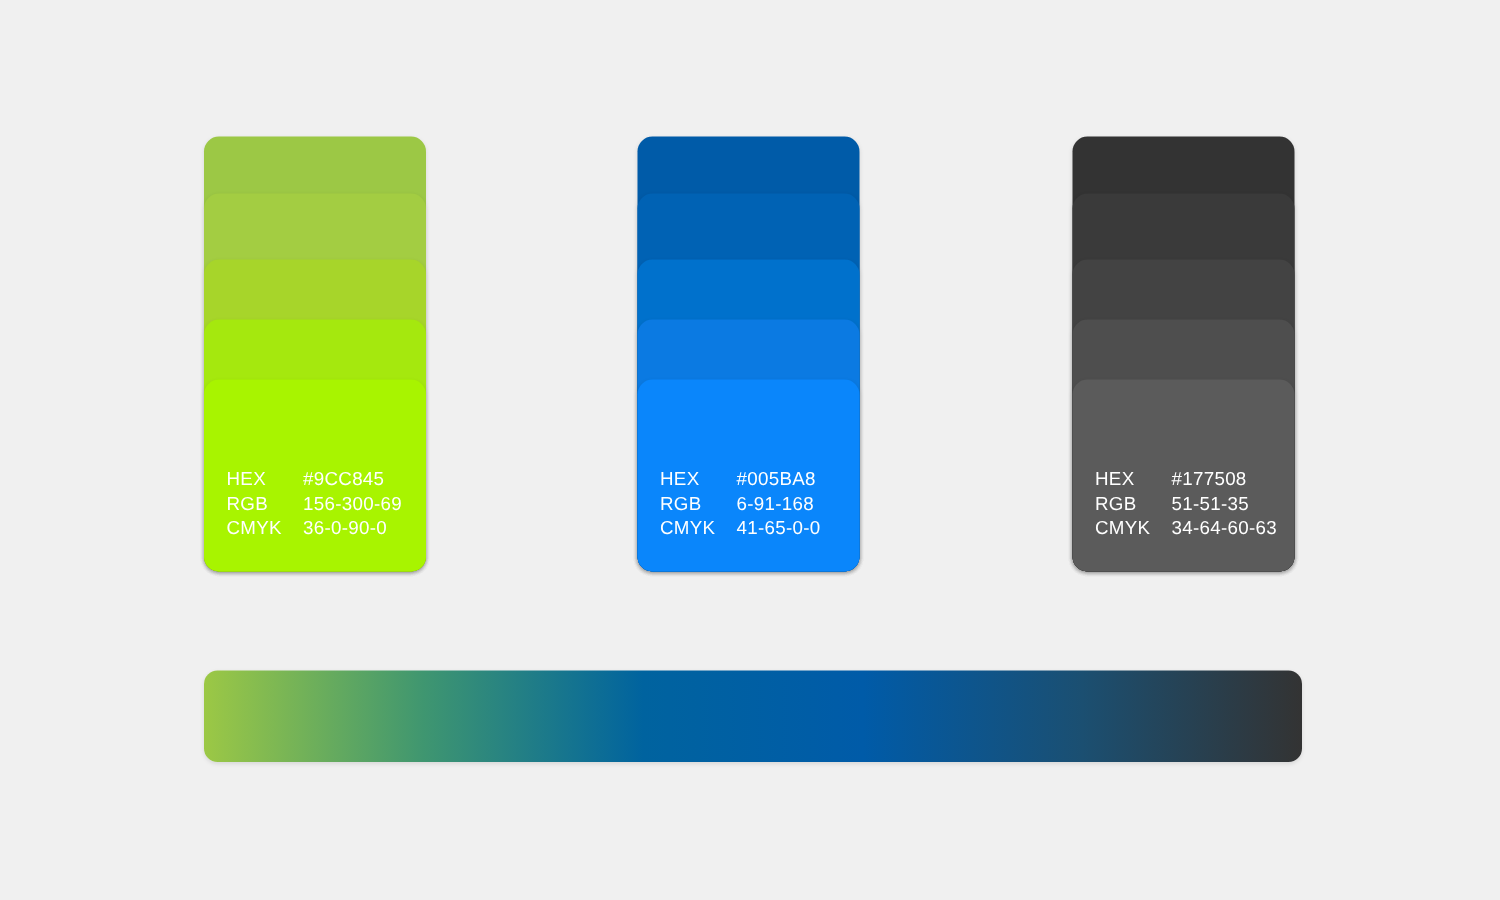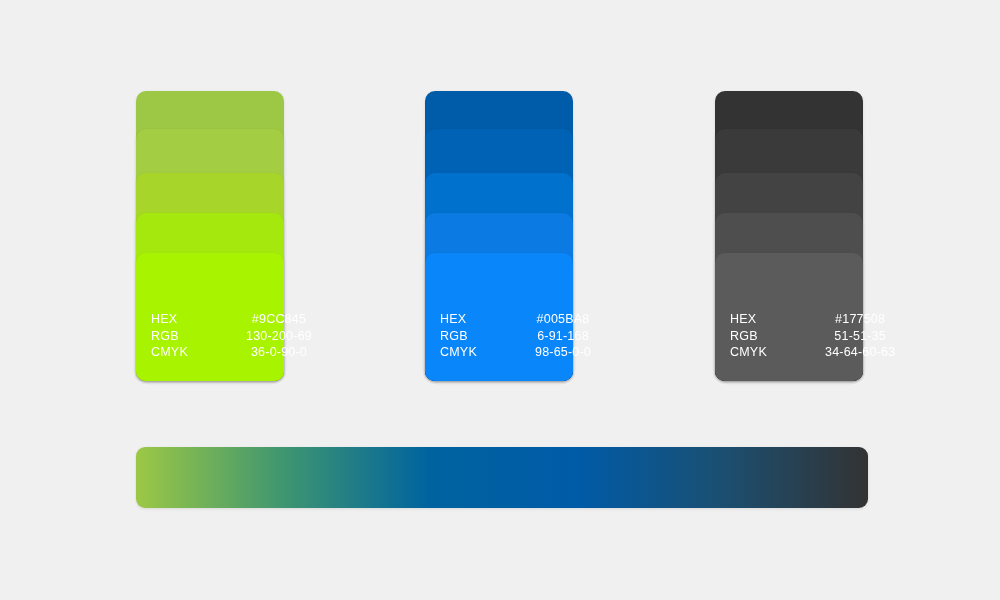--- a/index.html
+++ b/index.html
@@ -51,29 +51,27 @@
     left: 15px;
     top: 220px;
     color: #ffffff;
     font-size: 12.5px;
     line-height: 16.5px;
     letter-spacing: 0.2px;
     white-space: nowrap;
   }
   .info-row {
     display: flex;
-    gap: 44px;
   }
   .info-key {
     width: 51px;
     flex: 0 0 51px;
   }
   .info-val {
     flex: 1 1 auto;
-    text-align: center;
   }
 
   
   #gradient-bar {
     position: absolute;
     left: 136px;
     top: 447px;
     width: 732px;
     height: 61px;
     border-radius: 9px;
@@ -91,21 +89,21 @@
     <div class="layer l2" style="background: rgb(167, 213, 42);"></div>
     <div class="layer l3" style="background: rgb(165, 232, 14);"></div>
     <div class="layer l4" style="background: rgb(168, 244, 0);"></div>
     <div class="info" style="color: rgb(255, 255, 255);">
       <div class="info-row">
         <span class="info-key">HEX</span>
         <span class="info-val">#9CC845</span>
       </div>
       <div class="info-row">
         <span class="info-key">RGB</span>
-        <span class="info-val">130-200-69</span>
+        <span class="info-val">156-300-69</span>
       </div>
       <div class="info-row">
         <span class="info-key">CMYK</span>
         <span class="info-val">36-0-90-0</span>
       </div>
     </div>
   </div>
 
   <div class="card" id="card-blue" style="left:425px; top:91px;">
     <div class="layer l0" style="background: rgb(0, 91, 168);"></div>
@@ -117,21 +115,21 @@
       <div class="info-row">
         <span class="info-key">HEX</span>
         <span class="info-val">#005BA8</span>
       </div>
       <div class="info-row">
         <span class="info-key">RGB</span>
         <span class="info-val">6-91-168</span>
       </div>
       <div class="info-row">
         <span class="info-key">CMYK</span>
-        <span class="info-val">98-65-0-0</span>
+        <span class="info-val">41-65-0-0</span>
       </div>
     </div>
   </div>
 
   <div class="card" id="card-dark" style="left:715px; top:91px;">
     <div class="layer l0" style="background: rgb(51, 51, 51);"></div>
     <div class="layer l1" style="background: rgb(58, 58, 58);"></div>
     <div class="layer l2" style="background: rgb(67, 67, 67);"></div>
     <div class="layer l3" style="background: rgb(78, 78, 78);"></div>
     <div class="layer l4" style="background: rgb(91, 91, 91);"></div>

